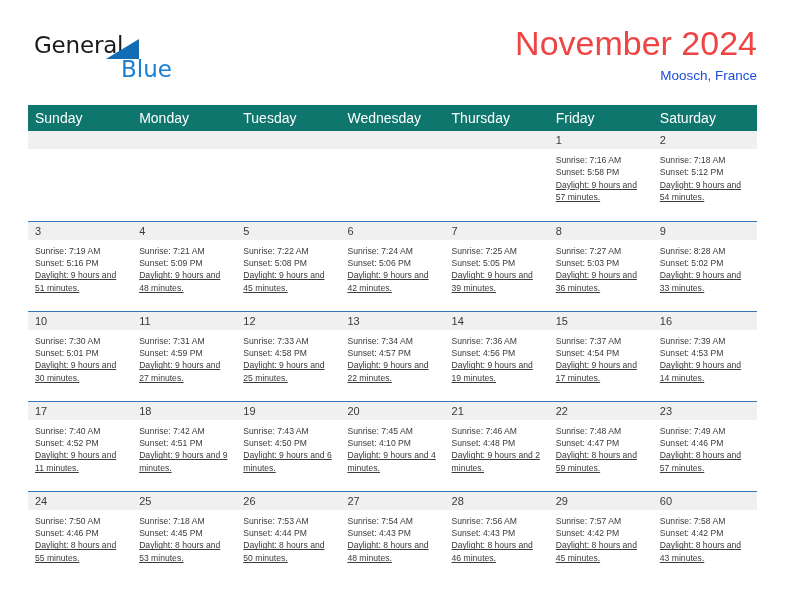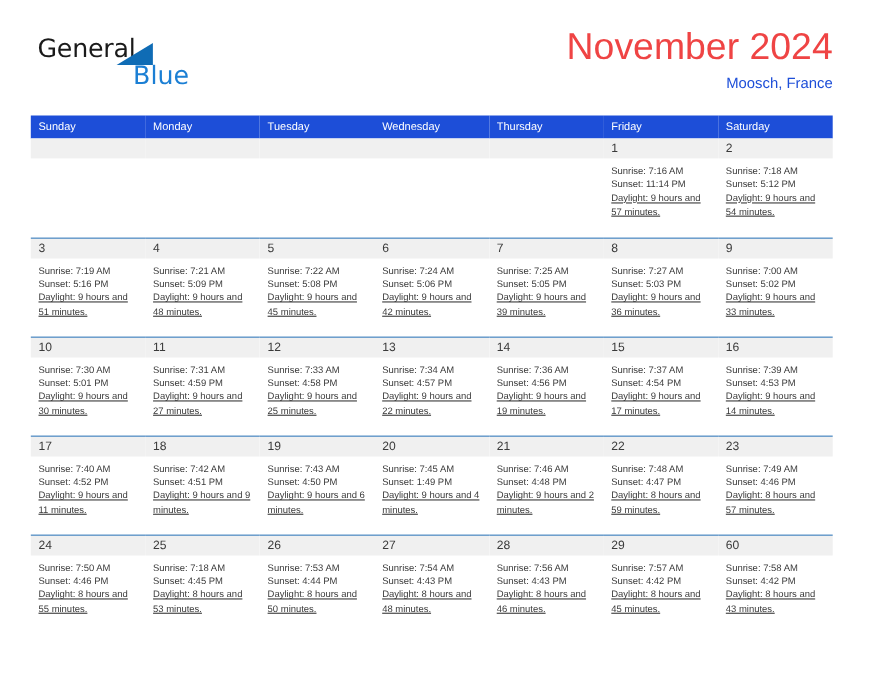--- a/index.html
+++ b/index.html
@@ -96,23 +96,23 @@
   .calendar {
     position: absolute;
     left: 28px;
     top: 105px;
     width: 729px;
     border-collapse: collapse;
     table-layout: fixed;
   }
 
   .calendar th {
-    background: #1d4ed8;
+    background: #0f766e;
     color: #ffffff;
-    font-size: 10px;
+    font-size: 14px;
     font-weight: normal;
     text-align: left;
     padding: 5px 0 5px 7px;
     height: 19px;
     border: none;
   }
 
   .calendar td {
     vertical-align: top;
     padding: 0;
@@ -191,21 +191,21 @@
           <td>
             <div class="daynum empty"></div>
           </td>
           <td>
             <div class="daynum empty"></div>
           </td>
           <td>
             <div class="daynum">1</div>
             <div class="cell-info">
               <div>Sunrise: 7:16 AM</div>
-              <div>Sunset: 11:14 PM</div>
+              <div>Sunset: 5:58 PM</div>
               <div class="daylight">Daylight: 9 hours and 57 minutes.</div>
             </div>
           </td>
           <td>
             <div class="daynum">2</div>
             <div class="cell-info">
               <div>Sunrise: 7:18 AM</div>
               <div>Sunset: 5:12 PM</div>
               <div class="daylight">Daylight: 9 hours and 54 minutes.</div>
             </div>
@@ -256,21 +256,21 @@
             <div class="daynum">8</div>
             <div class="cell-info">
               <div>Sunrise: 7:27 AM</div>
               <div>Sunset: 5:03 PM</div>
               <div class="daylight">Daylight: 9 hours and 36 minutes.</div>
             </div>
           </td>
           <td>
             <div class="daynum">9</div>
             <div class="cell-info">
-              <div>Sunrise: 7:00 AM</div>
+              <div>Sunrise: 8:28 AM</div>
               <div>Sunset: 5:02 PM</div>
               <div class="daylight">Daylight: 9 hours and 33 minutes.</div>
             </div>
           </td>
         </tr>
         <tr class="week-row">
           <td>
             <div class="daynum">10</div>
             <div class="cell-info">
               <div>Sunrise: 7:30 AM</div>
@@ -349,21 +349,21 @@
             <div class="cell-info">
               <div>Sunrise: 7:43 AM</div>
               <div>Sunset: 4:50 PM</div>
               <div class="daylight">Daylight: 9 hours and 6 minutes.</div>
             </div>
           </td>
           <td>
             <div class="daynum">20</div>
             <div class="cell-info">
               <div>Sunrise: 7:45 AM</div>
-              <div>Sunset: 1:49 PM</div>
+              <div>Sunset: 4:10 PM</div>
               <div class="daylight">Daylight: 9 hours and 4 minutes.</div>
             </div>
           </td>
           <td>
             <div class="daynum">21</div>
             <div class="cell-info">
               <div>Sunrise: 7:46 AM</div>
               <div>Sunset: 4:48 PM</div>
               <div class="daylight">Daylight: 9 hours and 2 minutes.</div>
             </div>

